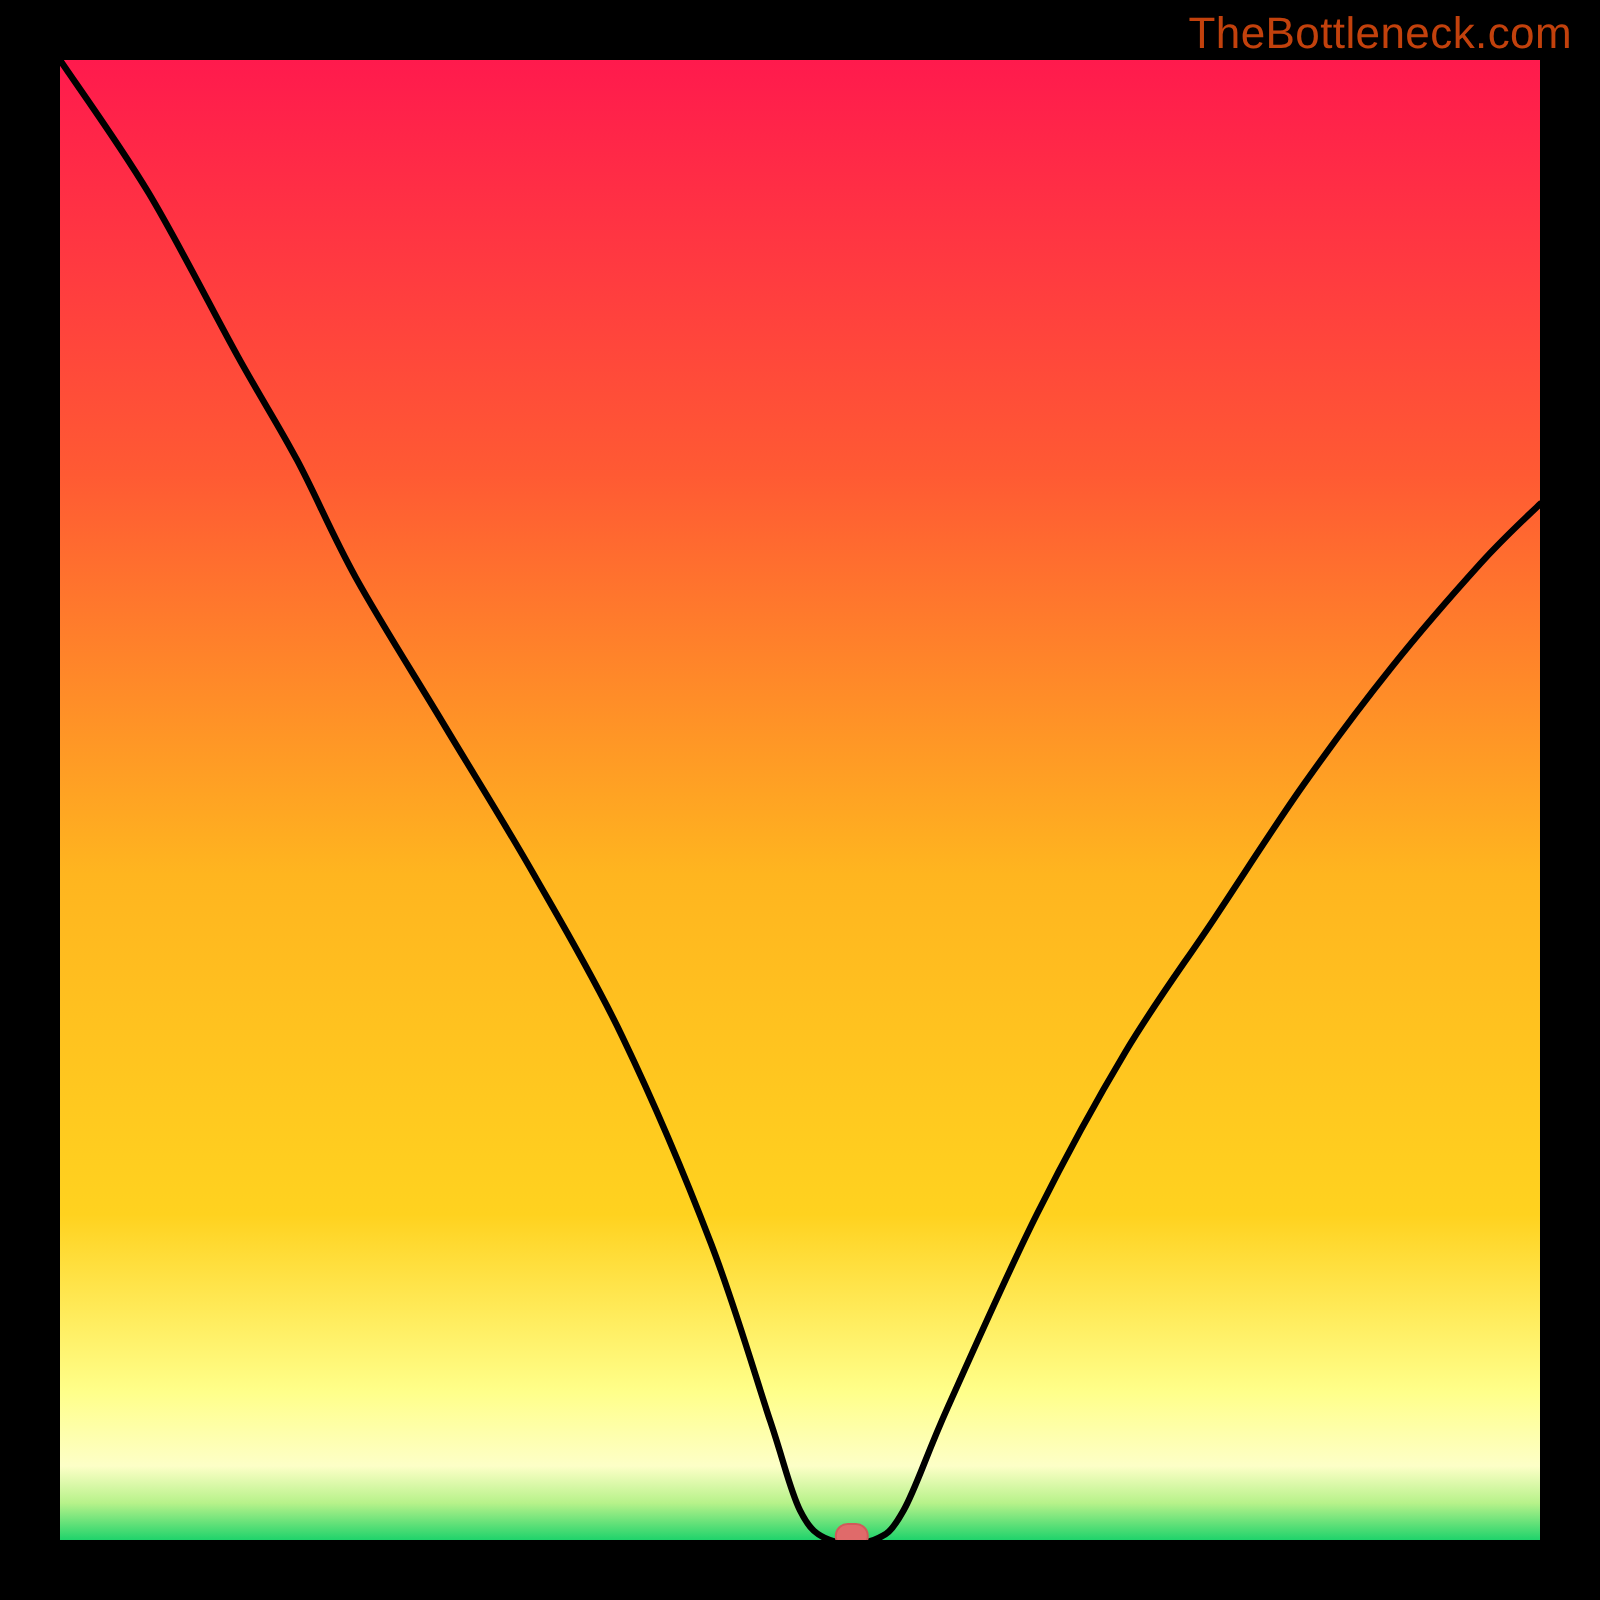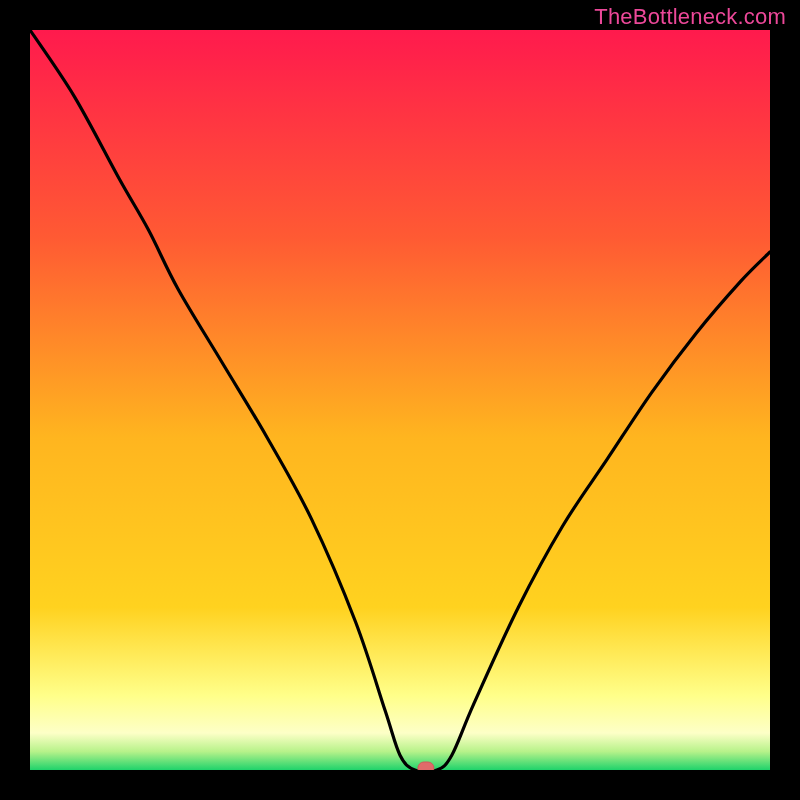--- a/index.html
+++ b/index.html
@@ -14,21 +14,21 @@
   .frame {
     position: relative;
     width: 800px;
     height: 800px;
     background: #000;
   }
   .attribution {
     position: absolute;
     top: 4px;
     right: 14px;
-    color: #ec4899;
+    color: #c2410c;
     font-size: 22px;
     font-weight: 500;
     letter-spacing: 0.2px;
     z-index: 5;
   }
   .plot {
     position: absolute;
     left: 30px;
     top: 30px;
     width: 740px;

